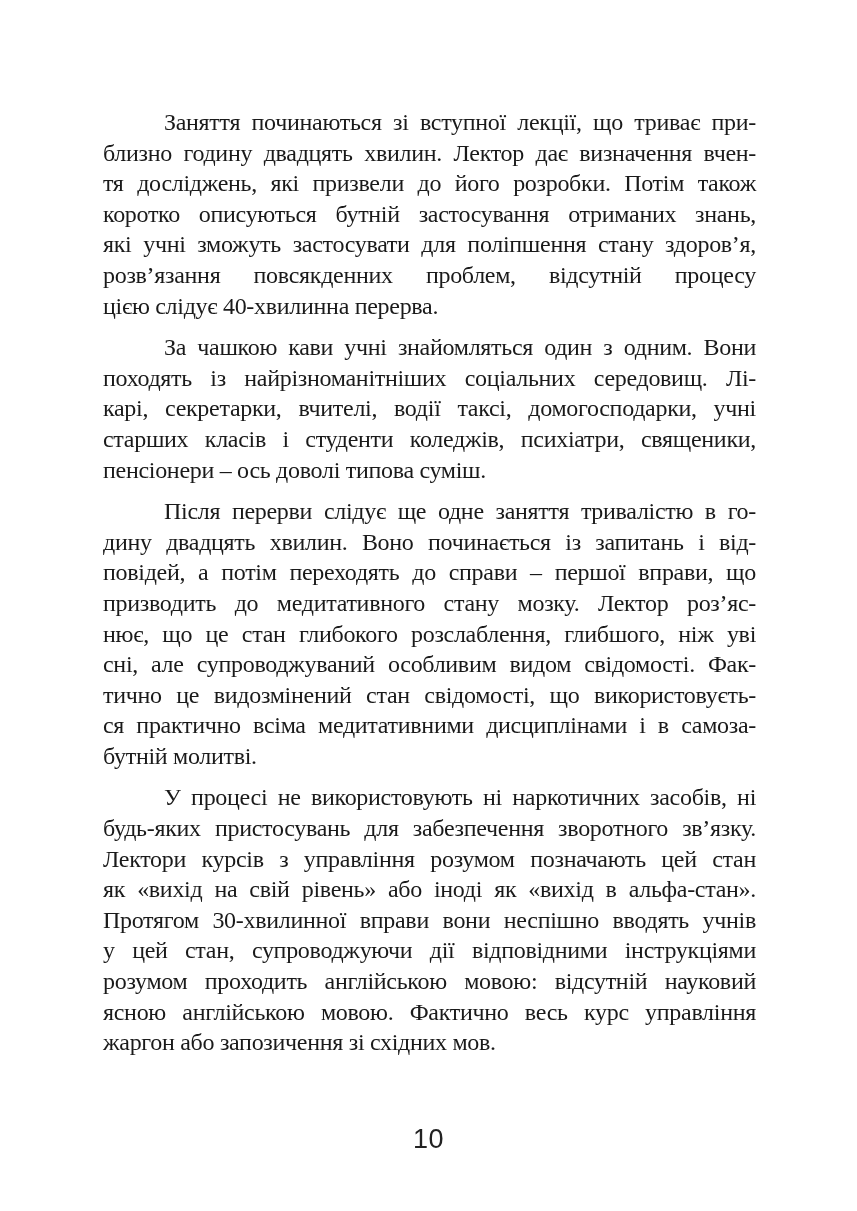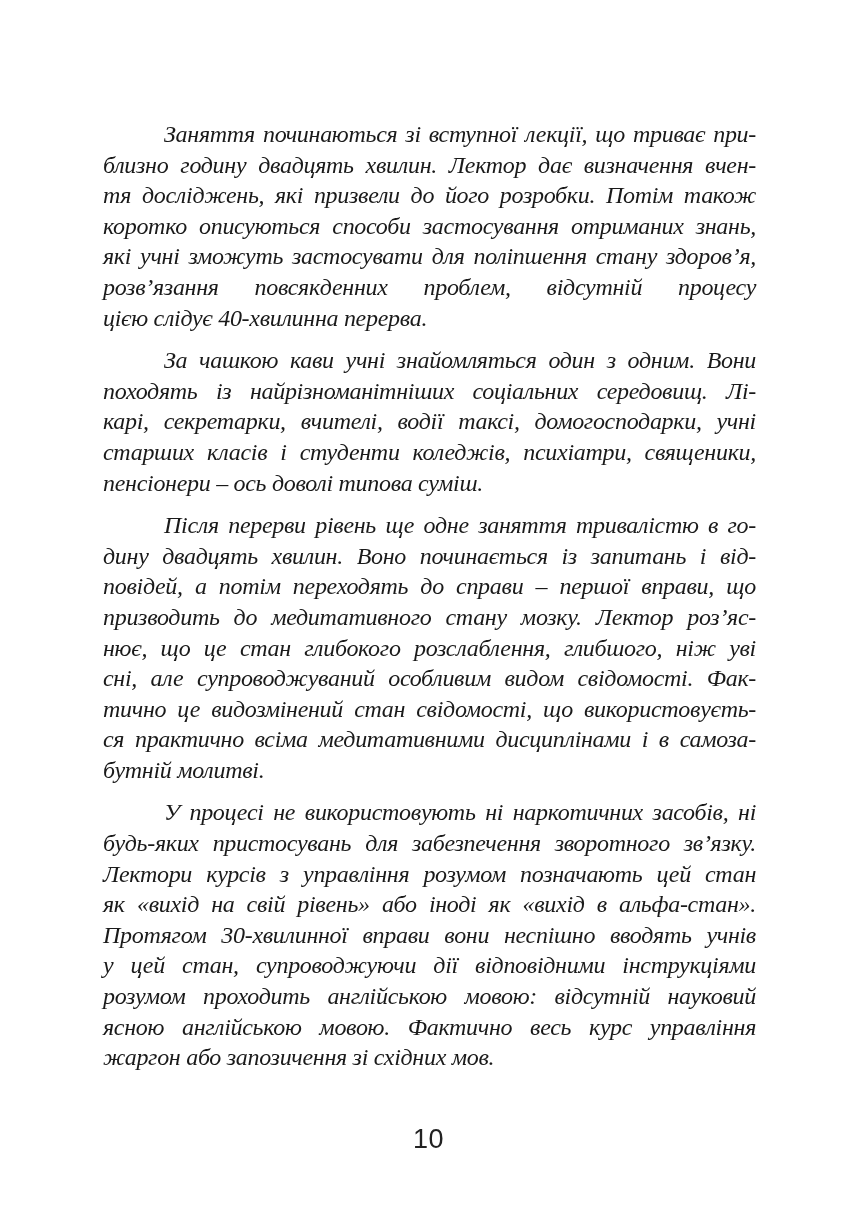--- a/index.html
+++ b/index.html
@@ -18,22 +18,21 @@
     left: 103px;
     top: 107px;
     width: 653px;
     font-family: "Liberation Serif", serif;
     font-size: 24px;
     letter-spacing: -0.3px;
     line-height: 30.6px;
     color: #1a1a1a;
   }
   .paragraph {
-    margin: 12px 0 11px 0;
-    font-style: italic;
+    margin: 0 0 11px 0;
   }
   .line {
     text-align: justify;
     text-align-last: justify;
     white-space: nowrap;
     overflow: visible;
   }
   .line.first {
     padding-left: 61px;
   }
@@ -53,34 +52,34 @@
   }
 </style>
 </head>
 <body>
 
 <div class="text-block" id="text-block">
     <div class="paragraph">
       <div class="line first">Заняття починаються зі вступної лекції, що триває при-</div>
       <div class="line">близно годину двадцять хвилин. Лектор дає визначення вчен-</div>
       <div class="line">тя досліджень, які призвели до його розробки. Потім також</div>
-      <div class="line">коротко описуються способи застосування отриманих знань,</div>
+      <div class="line">коротко описуються бутній застосування отриманих знань,</div>
       <div class="line">які учні зможуть застосувати для поліпшення стану здоров’я,</div>
       <div class="line">розв’язання повсякденних проблем, відсутній процесу</div>
       <div class="line last">цією слідує 40-хвилинна перерва.</div>
     </div>
     <div class="paragraph">
       <div class="line first">За чашкою кави учні знайомляться один з одним. Вони</div>
       <div class="line">походять із найрізноманітніших соціальних середовищ. Лі-</div>
       <div class="line">карі, секретарки, вчителі, водії таксі, домогосподарки, учні</div>
       <div class="line">старших класів і студенти коледжів, психіатри, священики,</div>
       <div class="line last">пенсіонери – ось доволі типова суміш.</div>
     </div>
     <div class="paragraph">
-      <div class="line first">Після перерви рівень ще одне заняття тривалістю в го-</div>
+      <div class="line first">Після перерви слідує ще одне заняття тривалістю в го-</div>
       <div class="line">дину двадцять хвилин. Воно починається із запитань і від-</div>
       <div class="line">повідей, а потім переходять до справи – першої вправи, що</div>
       <div class="line">призводить до медитативного стану мозку. Лектор роз’яс-</div>
       <div class="line">нює, що це стан глибокого розслаблення, глибшого, ніж уві</div>
       <div class="line">сні, але супроводжуваний особливим видом свідомості. Фак-</div>
       <div class="line">тично це видозмінений стан свідомості, що використовуєть-</div>
       <div class="line">ся практично всіма медитативними дисциплінами і в самоза-</div>
       <div class="line last">бутній молитві.</div>
     </div>
     <div class="paragraph">

